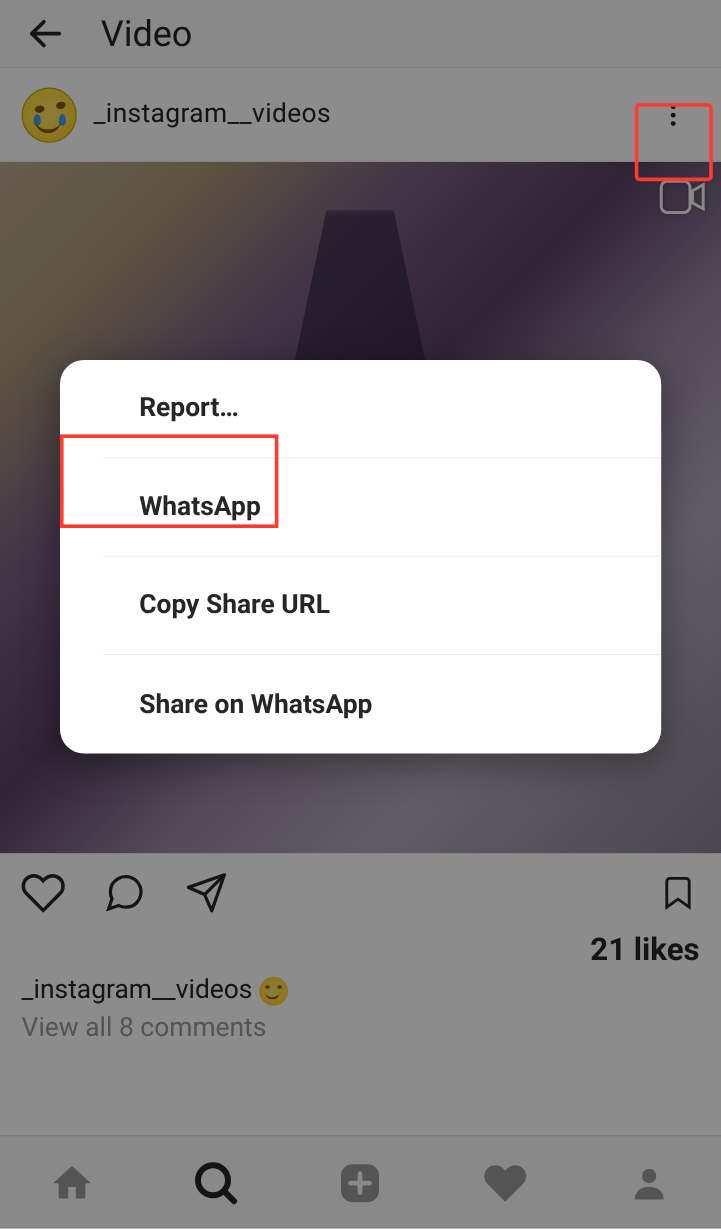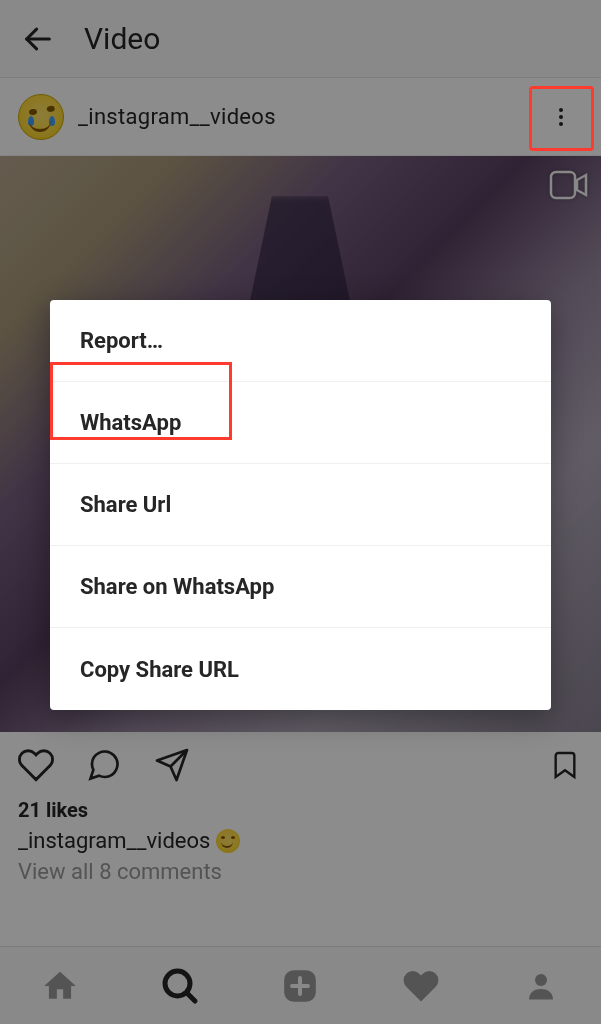--- a/index.html
+++ b/index.html
@@ -1,21 +1,21 @@
 <!DOCTYPE html>
 <html><head>
   <meta charset="utf-8">
   <style>
     * { margin: 0; padding: 0; box-sizing: border-box; font-family: -apple-system, BlinkMacSystemFont, 'Segoe UI', Roboto, Helvetica, Arial, sans-serif; }
     body { width: 601px; height: 1024px; overflow: hidden; position: relative; background: #fff; }
     
     .scrim { position: absolute; inset: 0; background: rgba(0,0,0,0.45); z-index: 10; pointer-events: none; }
     
     
-    .header { height: 78px; background: #fafafa; display: flex; align-items: center; padding: 0 18px; border-bottom: 1px solid #e6e6e6; }
+    .header { height: 57px; background: #fafafa; display: flex; align-items: center; padding: 0 18px; border-bottom: 1px solid #e6e6e6; }
     .back-btn { width: 40px; height: 40px; display: flex; align-items: center; justify-content: center; }
     .header-title { font-size: 30px; font-weight: 400; color: #262626; margin-left: 26px; }
     
     
     .post-header { height: 78px; background: #fff; display: flex; align-items: center; padding: 0 10px 0 18px; border-bottom: 1px solid #efefef; }
     .avatar { width: 46px; height: 46px; border-radius: 50%; background: radial-gradient(circle at 50% 45%, #ffe36b 0%, #ffd93b 60%, #f5c400 100%); border: 1px solid #c9a600; position: relative; overflow: hidden; flex-shrink: 0; }
     .avatar::before, .avatar::after { content: ""; position: absolute; }
     .avatar::before { width: 8px; height: 6px; background: #8a5a00; border-radius: 50%; top: 14px; left: 10px; box-shadow: 18px 0 0 #8a5a00; transform: rotate(-10deg); }
     .avatar::after { width: 22px; height: 12px; border: 3px solid #8a5a00; border-top: none; border-left: none; border-right: none; border-radius: 0 0 22px 22px; left: 10px; top: 22px; }
     .tear { position: absolute; width: 6px; height: 10px; background: #3ea0ff; border-radius: 50% 50% 50% 50% / 60% 60% 40% 40%; top: 21px; left: 9px; }
@@ -31,33 +31,33 @@
     .video-badge { position: absolute; top: 10px; right: 10px; width: 44px; height: 38px; display: flex; align-items: center; justify-content: center; }
     .video-badge svg { filter: drop-shadow(0 0 2px rgba(0,0,0,0.3)); }
     
     
     .actions { height: 66px; display: flex; align-items: center; padding: 0 14px; gap: 24px; background: #fff; }
     .actions .spacer { flex: 1; }
     .icon-btn { width: 44px; height: 44px; display: flex; align-items: center; justify-content: center; }
     
     
     .post-meta { padding: 0 18px; background: #fff; }
-    .likes { font-size: 20px; font-weight: 700; color: #262626; margin-bottom: 6px; }
+    .likes { font-size: 26px; font-weight: 700; color: #262626; margin-bottom: 6px; text-align: right; }
     .caption-line { display: flex; align-items: center; gap: 6px; font-size: 22px; color: #262626; margin-bottom: 6px; }
     .caption-emoji { width: 24px; height: 24px; border-radius: 50%; background: radial-gradient(circle at 50% 45%, #ffe36b 0%, #ffd93b 60%, #f5c400 100%); position: relative; flex-shrink: 0; }
     .caption-emoji::before { content: ""; position: absolute; width: 4px; height: 3px; background: #8a5a00; border-radius: 50%; top: 7px; left: 5px; box-shadow: 10px 0 0 #8a5a00; }
     .caption-emoji::after { content: ""; position: absolute; width: 12px; height: 6px; border: 2px solid #8a5a00; border-top: none; border-left: none; border-right: none; border-radius: 0 0 12px 12px; left: 5px; top: 11px; }
     .view-all { font-size: 22px; color: #999; }
     
     
     .tabbar { position: absolute; bottom: 0; left: 0; right: 0; height: 78px; background: #fafafa; border-top: 1px solid #e0e0e0; display: flex; align-items: center; justify-content: space-around; }
     .tab-btn { width: 54px; height: 54px; display: flex; align-items: center; justify-content: center; }
     
     
-    .modal { position: absolute; left: 50px; right: 50px; top: 300px; background: #fff; border-radius: 4px; z-index: 30; box-shadow: 0 8px 30px rgba(0,0,0,0.35); overflow: hidden; }
+    .modal { position: absolute; left: 50px; right: 50px; top: 300px; background: #fff; border-radius: 20px; z-index: 30; box-shadow: 0 8px 30px rgba(0,0,0,0.35); overflow: hidden; padding-left: 36px; }
     .modal-item { height: 82px; display: flex; align-items: center; padding: 0 30px; font-size: 22px; font-weight: 700; color: #262626; border-bottom: 1px solid #efefef; position: relative; }
     .modal-item:last-child { border-bottom: none; }
     .download-highlight { position: absolute; left: 50px; top: 362px; width: 182px; height: 78px; border: 3px solid #ff3b30; z-index: 40; pointer-events: none; }
     
     svg { display: block; }
   </style>
 </head>
 <body>
 
 <div class="header">
@@ -161,17 +161,16 @@
         <path d="M4 21 C4 16 8 14 12 14 C16 14 20 16 20 21 Z"></path>
       </svg>
   </div>
 </div>
 
 <div class="scrim"></div>
 
 <div class="modal">
   <div class="modal-item">Report…</div>
   <div class="modal-item">WhatsApp</div>
-  <div class="modal-item">Share Url</div>
+  <div class="modal-item">Copy Share URL</div>
   <div class="modal-item">Share on WhatsApp</div>
-  <div class="modal-item">Copy Share URL</div>
 </div>
 <div class="download-highlight"></div>
 
 </body></html>

